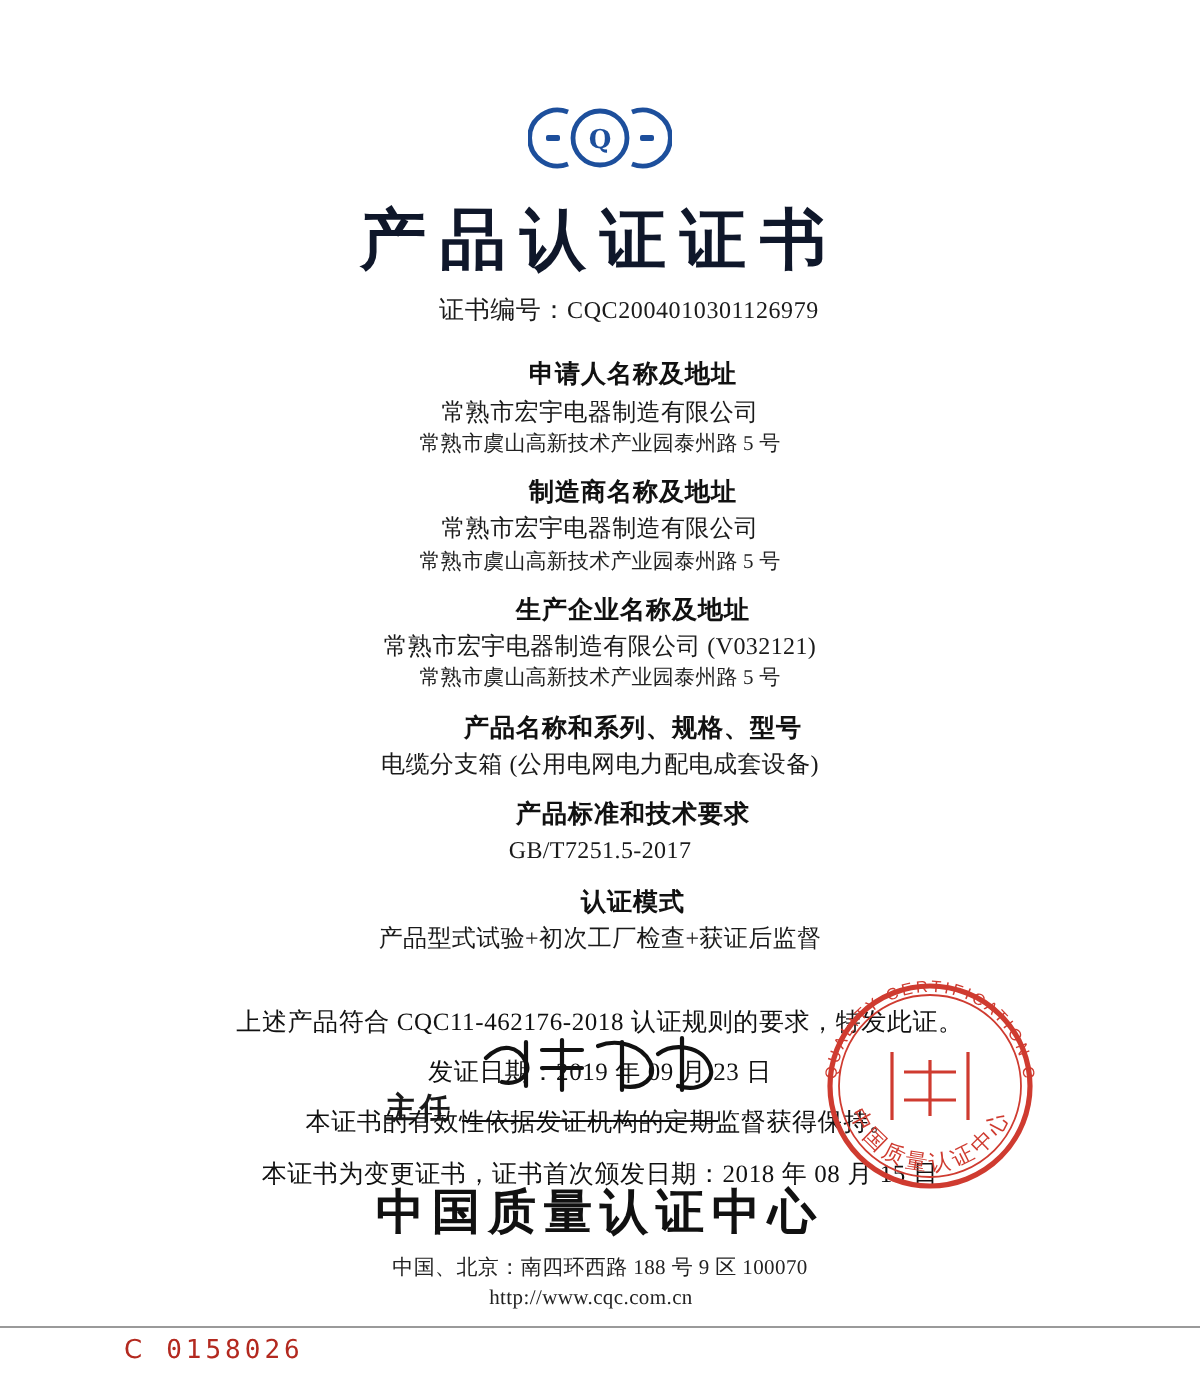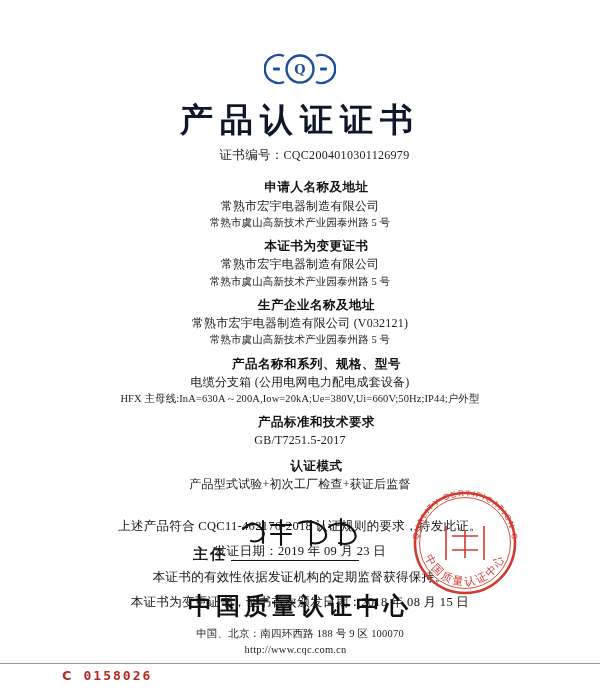--- a/index.html
+++ b/index.html
@@ -196,21 +196,20 @@
     background: #9a9a9a;
   }
   .serial {
     position: absolute;
     top: 668px;
     left: 62px;
     font-size: 13px;
     letter-spacing: 2px;
     color: #b3291f;
     font-family: "DejaVu Sans Mono", monospace;
-    font-weight: bold;
   }
   .serial .c {
     color: #b3291f;
     margin-right: 10px;
     font-family: "DejaVu Sans", sans-serif;
   }
 </style>
 </head>
 <body>
 
@@ -240,31 +239,30 @@
   <div class="body-block">
 
     <div class="line certno">
       <span>证书编号：</span><span class="val-mono">CQC2004010301126979</span>
     </div>
 
     <div class="line lbl">申请人名称及地址</div>
     <div class="line val">常熟市宏宇电器制造有限公司</div>
     <div class="line val-sm">常熟市虞山高新技术产业园泰州路 5 号</div>
 
-    <div class="line lbl">本证书为变更证书</div>
+    <div class="line lbl">制造商名称及地址</div>
     <div class="line val">常熟市宏宇电器制造有限公司</div>
     <div class="line val-sm">常熟市虞山高新技术产业园泰州路 5 号</div>
 
     <div class="line lbl">生产企业名称及地址</div>
     <div class="line val">常熟市宏宇电器制造有限公司 (V032121)</div>
     <div class="line val-sm">常熟市虞山高新技术产业园泰州路 5 号</div>
 
     <div class="line lbl">产品名称和系列、规格、型号</div>
     <div class="line val">电缆分支箱 (公用电网电力配电成套设备)</div>
-    <div class="line val-sm">HFX 主母线:InA=630A～200A,Iow=20kA;Ue=380V,Ui=660V;50Hz;IP44;户外型</div>
 
     <div class="line lbl">产品标准和技术要求</div>
     <div class="line val">GB/T7251.5-2017</div>
 
     <div class="line lbl">认证模式</div>
     <div class="line val">产品型式试验+初次工厂检查+获证后监督</div>
 
     <div class="line stmt">上述产品符合 CQC11-462176-2018 认证规则的要求，特发此证。</div>
     <div class="line stmt2">发证日期：2019 年 09 月 23 日</div>
     <div class="line stmt2">本证书的有效性依据发证机构的定期监督获得保持。</div>

